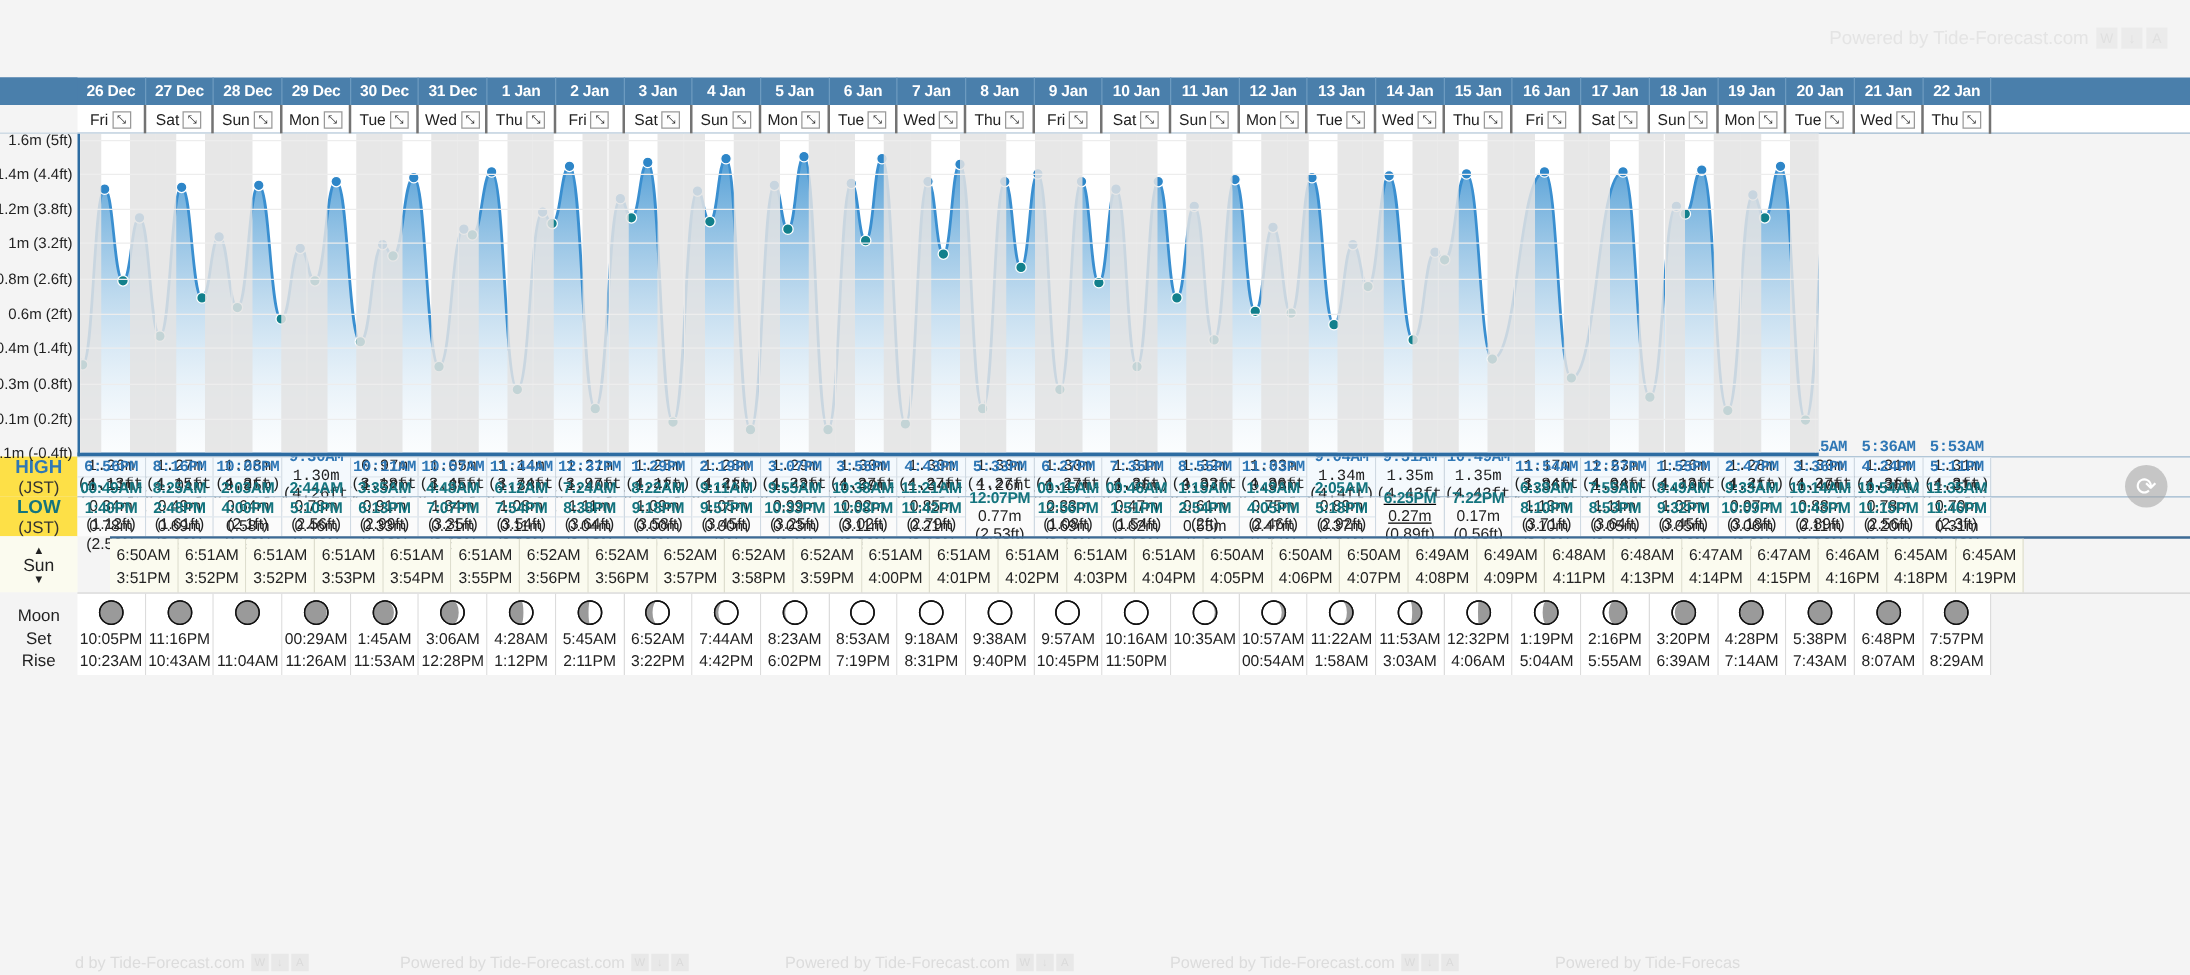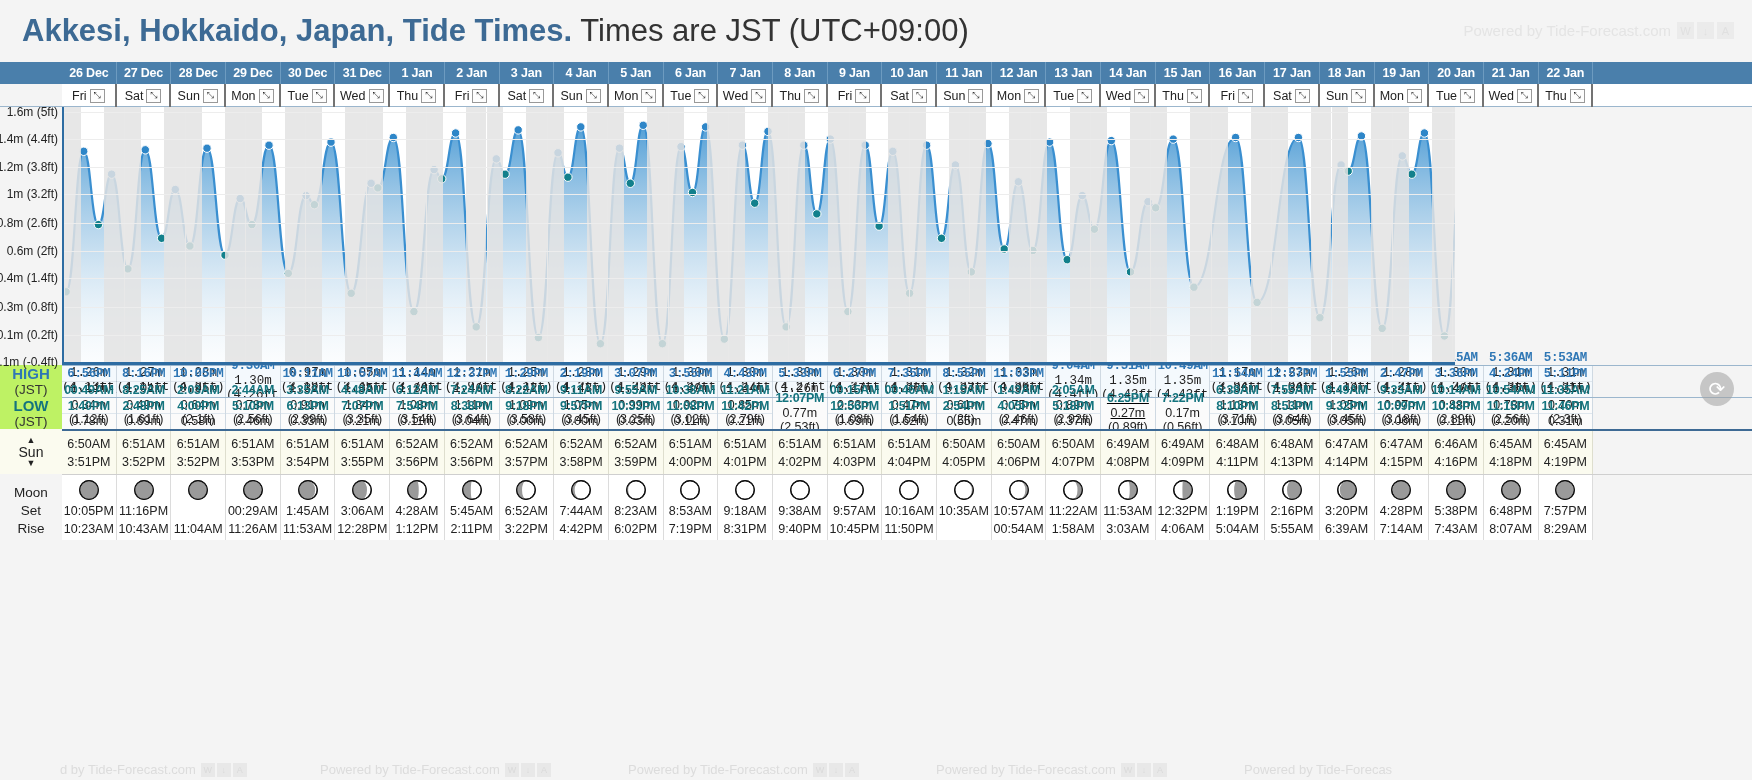--- a/index.html
+++ b/index.html
@@ -93,21 +93,21 @@
     overflow: hidden;
   }
   .nightband {
     position: absolute; top: 0; bottom: 0; background: #e3e3e3; opacity: .85;
   }
   .vgrid { position: absolute; top: 0; bottom: 0; width: 1px; background: #e8e8e8; }
   .hgrid { position: absolute; left: 0; right: 0; height: 1px; background: #ededed; }
   #tidesvg { position: absolute; left:0; top:0; }
 
   
-  .tiderow .lab { background: #bef264; }
+  .tiderow .lab { background: #fde047; }
   .lab-main { font-size: 15px; font-weight: bold; }
   .lab-sub  { font-size: 13.5px; color: #333; }
   .hi .lab-main { color: #2f77b5; }
   .lo .lab-main { color: #14747e; }
 
   .tiderow .cells { border-top: 1px solid #9bb6cd; }
   .hi .cell { background: #f4f9fd; font-family: Liberation Mono, monospace; }
   .lo .cell { background: #fbfbfb; }
   .tiderow .cell {
     display: flex; flex-direction: column; justify-content: center;
@@ -120,21 +120,21 @@
   }
   .tblock + .tblock { border-top: 1px solid #dfe7ee; }
   .ttime { font-size: 12.5px; font-weight: bold; letter-spacing: -.3px; }
   .hi .ttime { color: #2f77b5; }
   .lo .ttime { color: #14747e; }
   .tm, .tf { font-size: 12.5px; color: #222; }
   .tblock.single { justify-content: center; }
 
   
   .sunrow .lab { background: #fbfbef; }
-  .sunrow .cells { border-top: 2px solid #3d6a94; }
+  .sunrow .cells { border-top: 2px solid #3d6a94; margin-left: 26px; }
   .sunrow .cell {
     background: #fbfbef; font-size: 12.5px; color: #222;
     padding: 4px 0 3px; line-height: 18px; border-right: 1px solid #dedece;
   }
   .sun-label { font-size: 14px; color: #222; line-height: 14px; }
   .sun-arrow { font-size: 9px; color: #222; line-height: 9px; }
 
   
   .moonrow .lab { background: #f4f4f4; }
   .moonrow .cells { border-top: 1px solid #cfcfcf; }
@@ -171,24 +171,20 @@
     display: flex; align-items: center; justify-content: center;
     color: #fff; font-size: 20px;
   }
 </style>
 </head>
 <body>
 
 <div id="app">
 
   <div class="titlebar">
-    <div class="title-text">
-      <span class="title-loc">Akkesi, Hokkaido, Japan, Tide Times.</span>
-      <span class="title-tz">Times are JST (UTC+09:00)</span>
-    </div>
     <div class="powered">
       <span>Powered by Tide-Forecast.com</span>
       <span class="pw-badges">
         <span class="pw-badge">W</span>
         <span class="pw-badge">↓</span>
         <span class="pw-badge">A</span>
       </span>
     </div>
   </div>
 

